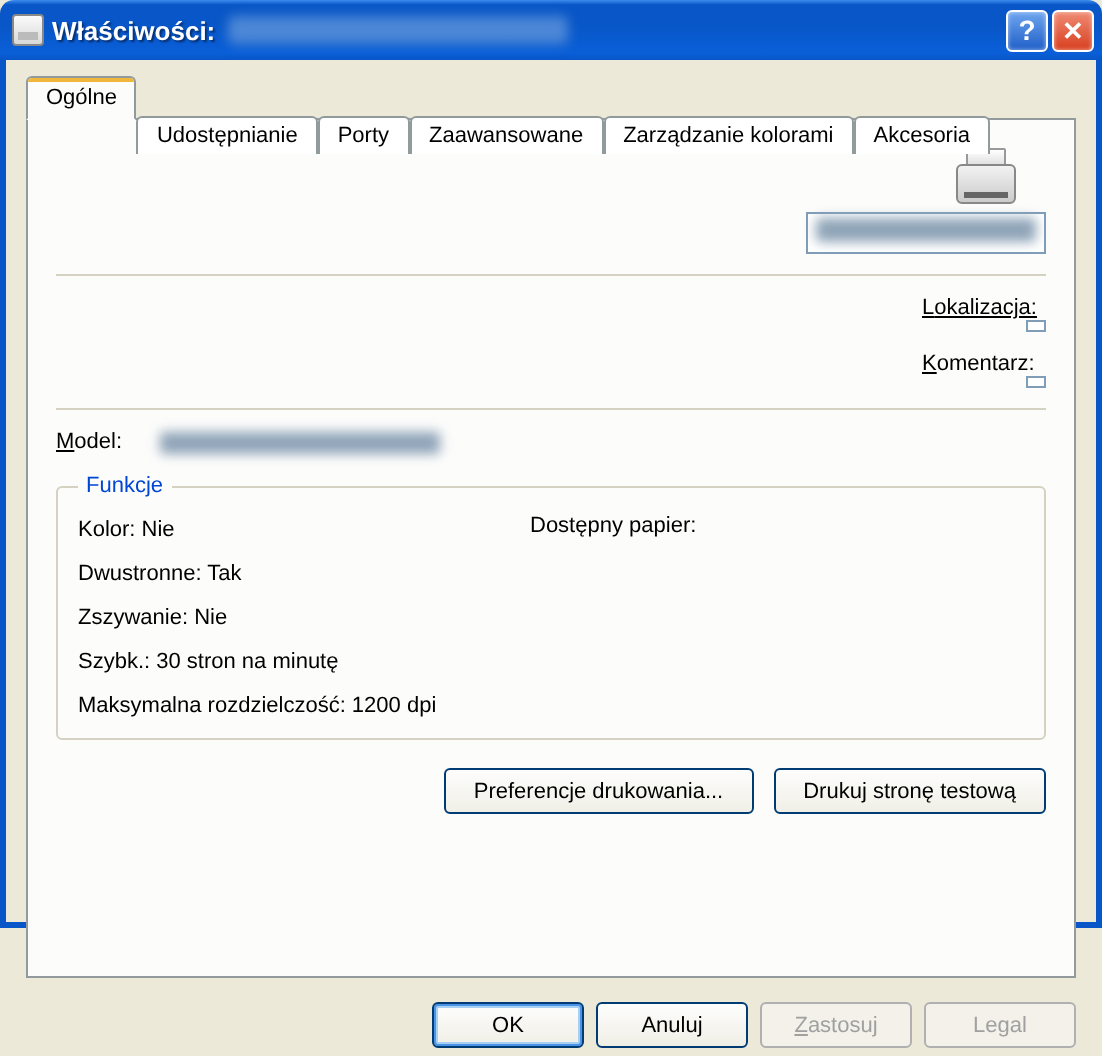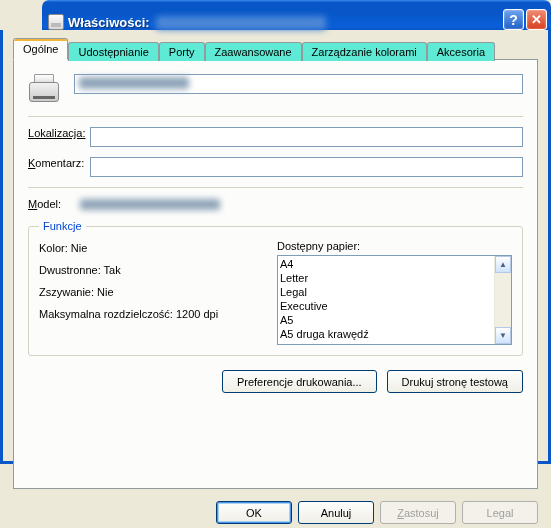--- a/index.html
+++ b/index.html
@@ -9,25 +9,24 @@
     font-size: 11px;
     background: #ece9d8;
     width: 551px;
     height: 528px;
     overflow: hidden;
   }
   .titlebar {
     height: 30px;
     background: linear-gradient(to bottom, #3b8cf0 0%, #0856c7 8%, #0856c7 40%, #0a5fd8 88%, #0856c7 100%);
     display: flex;
-    align-items: flex-end;
+    align-items: center;
     padding: 0 4px 0 6px;
     color: #fff;
     border-radius: 7px 7px 0 0;
-    margin-left: 42px;
   }
   .titlebar .title-icon {
     width: 16px; height: 16px; margin-right: 4px;
     background: linear-gradient(#fafafa,#d8d8d8);
     border: 1px solid #888;
     border-radius: 2px;
     position: relative;
   }
   .titlebar .title-icon::after {
     content:""; position:absolute; left:2px; right:2px; bottom:2px; height:4px;
@@ -65,27 +64,27 @@
     border-right: 3px solid #0856c7;
     border-bottom: 3px solid #0856c7;
     background: #ece9d8;
     height: 434px;
     padding: 8px 10px 10px 10px;
   }
   .tabs { display:flex; align-items:flex-end; height:22px; position:relative; z-index:2;}
   .tab {
     border: 1px solid #919b9c;
     border-bottom: none;
-    background: #5eead4;
+    background: #ffffff;
     padding: 3px 9px 3px 9px;
     margin-right: 0px;
     border-radius: 3px 3px 0 0;
     cursor: default;
     position:relative;
-    top:1px;
+    top:17px;
   }
   .tab.active {
     background: #fcfcfb;
     padding-top:4px;
     padding-bottom:4px;
     top:0;
     z-index:3;
     border-bottom: 1px solid #fcfcfb;
   }
   .tab.active::before {
@@ -94,21 +93,21 @@
     background:#f0b73b; border-radius:2px 2px 0 0;
   }
   .panel {
     border: 1px solid #919b9c;
     background: #fcfcfb;
     height: 430px;
     margin-top:-1px;
     padding: 14px 14px 10px 14px;
     position:relative;
   }
-  .row { display:flex; align-items:flex-start; margin-bottom:10px; }
+  .row { display:flex; align-items:flex-end; margin-bottom:10px;flex-direction:column; }
   .printer-icon {
     width:32px; height:32px; margin-right:14px;
     position:relative;
   }
   .printer-icon .body { position:absolute; left:1px; right:1px; top:8px; bottom:4px; background:linear-gradient(#f2f2f2,#cbcbcb); border:1px solid #888; border-radius:3px;}
   .printer-icon .tray { position:absolute; left:6px; right:6px; top:0; height:10px; background:linear-gradient(#fff,#ddd); border:1px solid #999; border-radius:1px;}
   .printer-icon .slot { position:absolute; left:5px; right:5px; bottom:7px; height:3px; background:#666;}
   .textbox {
     flex:1;
     border: 1px solid #7f9db9;
@@ -126,21 +125,21 @@
   .label span { text-decoration: underline; text-decoration-color:#000; }
   .hr { border:none; border-top:1px solid #d6d2c2; margin:4px 0 10px 0;}
   .model-row { display:flex; align-items:center; margin: 4px 0 10px 0;}
   fieldset.funkcje {
     border:1px solid #d6d2c2;
     border-radius:3px;
     padding: 8px 10px 10px 10px;
     margin:0;
   }
   fieldset.funkcje legend { color:#0046d5; padding:0 4px;margin-top:26px;}
-  .func-cols { display:flex; gap:28px;}
+  .func-cols { display:flex; gap:16px;}
   .func-left { width: 210px; display:flex; flex-direction:column; gap:10px; padding-top:2px;}
   .func-right { flex:1; }
   .listbox {
     border:1px solid #7f9db9; background:#fff; height:90px;
     display:flex;
     margin-top:3px;
   }
   .listbox .items { flex:1; padding:1px 2px; overflow:hidden;}
   .listbox .items div { line-height:14px; height:14px;}
   .scrollbar { width:17px; background:#f1efe2; border-left:1px solid #ece9d8; display:flex; flex-direction:column; justify-content:space-between;}
@@ -217,38 +216,25 @@
       <span class="blur-strip" style="width:140px;height:11px;"></span>
     </div>
 
     <fieldset class="funkcje">
       <legend>Funkcje</legend>
       <div class="func-cols">
         <div class="func-left">
           <div>Kolor: Nie</div>
           <div>Dwustronne: Tak</div>
           <div>Zszywanie: Nie</div>
+          <div>Szybk.: 30 stron na minutę</div>
           <div>Maksymalna rozdzielczość: 1200  dpi</div>
         </div>
         <div class="func-right">
           <div>Dostępny papier:</div>
-          <div class="listbox">
-            <div class="items">
-              <div>A4</div>
-              <div>Letter</div>
-              <div>Legal</div>
-              <div>Executive</div>
-              <div>A5</div>
-              <div>A5 druga krawędź</div>
-            </div>
-            <div class="scrollbar">
-              <div class="sb-btn">▲</div>
-              <div class="sb-btn">▼</div>
-            </div>
-          </div>
         </div>
       </div>
     </fieldset>
 
     <div class="btnrow">
       <div class="btn">
           <span>Preferencje drukowania...</span>
         </div>
       <div class="btn">
           <span>Drukuj stronę testową</span>

